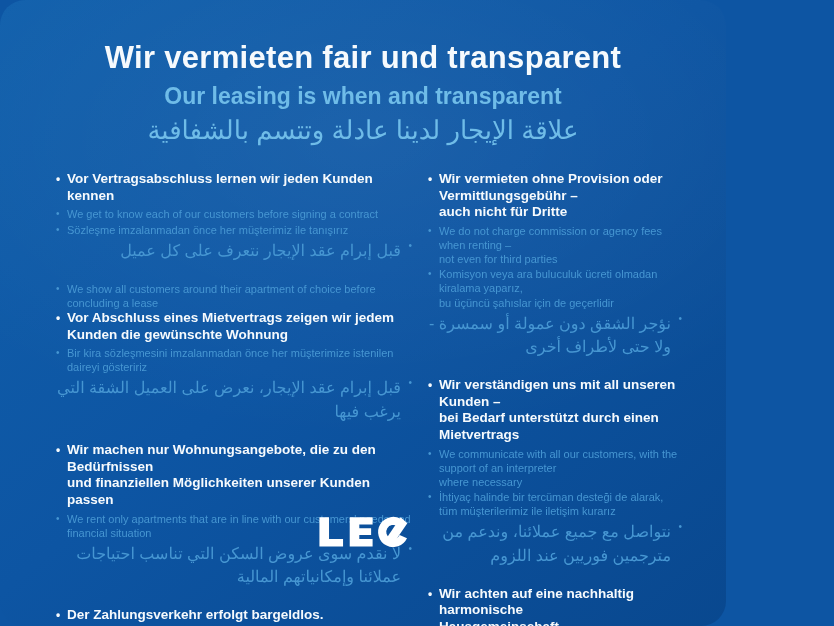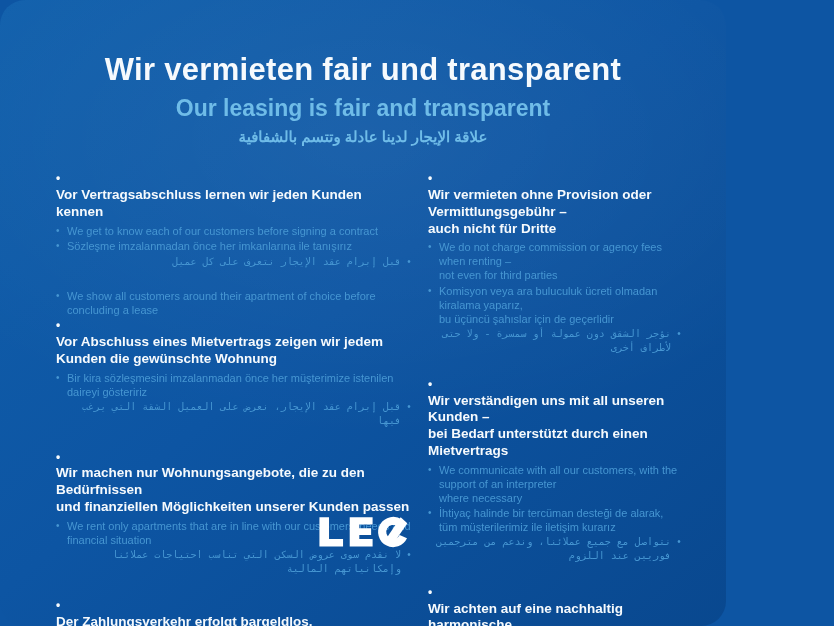--- a/index.html
+++ b/index.html
@@ -6,83 +6,83 @@
   body{
     width:834px;height:626px;overflow:hidden;
     font-family:"Liberation Sans", sans-serif;
     background:#0d55a3;
   }
   .poster{
     position:relative;width:726px;height:626px;box-sizing:border-box;
     background:
       radial-gradient(ellipse 120% 80% at 50% 22%, rgba(255,255,255,0.06), rgba(255,255,255,0) 60%),
       linear-gradient(140deg,#1160ac 0%, #0d55a3 48%, #09488f 100%);
-    padding-top:52px;
+    padding-top:40px;
     border-radius:25px;
   }
   
   .title-block{text-align:center;line-height:1.15;}
   .title-de{
     margin:0;font-size:31px;font-weight:bold;letter-spacing:0.3px;
     color:#f6fafd;
   }
   .title-sub{font-size:23px;font-weight:bold;color:#6fbce8;margin-top:7px;}
-  .title-ar{font-size:15px;font-weight:bold;color:#6fbce8;margin-top:7px;}
+  .title-ar{font-size:26px;font-weight:normal;color:#6fbce8;margin-top:7px;}
   
   .columns{
     display:grid;grid-template-columns:356px 1fr;column-gap:16px;
     padding:0 44px 0 56px;margin-top:25px;
   }
   .item{margin-bottom:19px;}
   .line{display:flex;align-items:flex-start;}
   .dot{flex:0 0 11px;}
   .dot::before{content:"\2022";}
-  .line-de{color:#f6fafd;font-weight:bold;font-size:13.5px;line-height:1.24;margin-bottom:3px;flex-direction:column;}
+  .line-de{color:#f6fafd;font-weight:bold;font-size:13.5px;line-height:1.24;margin-bottom:3px;}
   .line-de .dot{font-size:12px;line-height:1.4;}
   .line-sub{color:#4696d2;font-size:11px;line-height:1.28;margin-top:1px;}
   .line-sub .dot{font-size:10px;line-height:1.45;}
-  .line-ar{color:#4696d2;font-size:10px;line-height:1.45;margin-top:2px;font-family:Liberation Mono, monospace;}
+  .line-ar{color:#4696d2;font-size:16px;line-height:1.45;margin-top:2px;}
   .line-ar .dot{font-size:10px;}
   .txt{white-space:pre-line;}
   
   .footer{position:absolute;left:0;right:0;top:513px;text-align:center;}
   .logo{display:inline-block;width:96px;height:38px;}
   .logo svg{display:block;width:96px;height:38px;}
   .sr-only{
     position:absolute;width:1px;height:1px;overflow:hidden;
     clip:rect(0 0 0 0);white-space:nowrap;
   }
 </style>
 </head>
 <body>
 
 <div class="poster">
 
   <header class="title-block">
     <h1 class="title-de">Wir vermieten fair und transparent</h1>
-    <div class="title-sub">Our leasing is fair and transparent</div>
+    <div class="title-sub">Our leasing is when and transparent</div>
     <div class="title-ar" dir="rtl">علاقة الإيجار لدينا عادلة وتتسم بالشفافية</div>
   </header>
 
   <main class="columns">
 
     <section class="col">
 
       <article class="item">
         <div class="line line-de">
             <span class="dot"></span>
             <span class="txt">Vor Vertragsabschluss lernen wir jeden Kunden kennen</span>
           </div>
         <div class="line line-sub">
             <span class="dot"></span>
             <span class="txt">We get to know each of our customers before signing a contract</span>
           </div>
         <div class="line line-sub">
             <span class="dot"></span>
-            <span class="txt">Sözleşme imzalanmadan önce her imkanlarına ile tanışırız</span>
+            <span class="txt">Sözleşme imzalanmadan önce her müşterimiz ile tanışırız</span>
           </div>
         <div class="line line-ar" dir="rtl">
             <span class="dot"></span>
             <span class="txt">قبل إبرام عقد الإيجار نتعرف على كل عميل</span>
           </div>
       </article>
 
       <article class="item">
         <div class="line line-sub">
             <span class="dot"></span>

